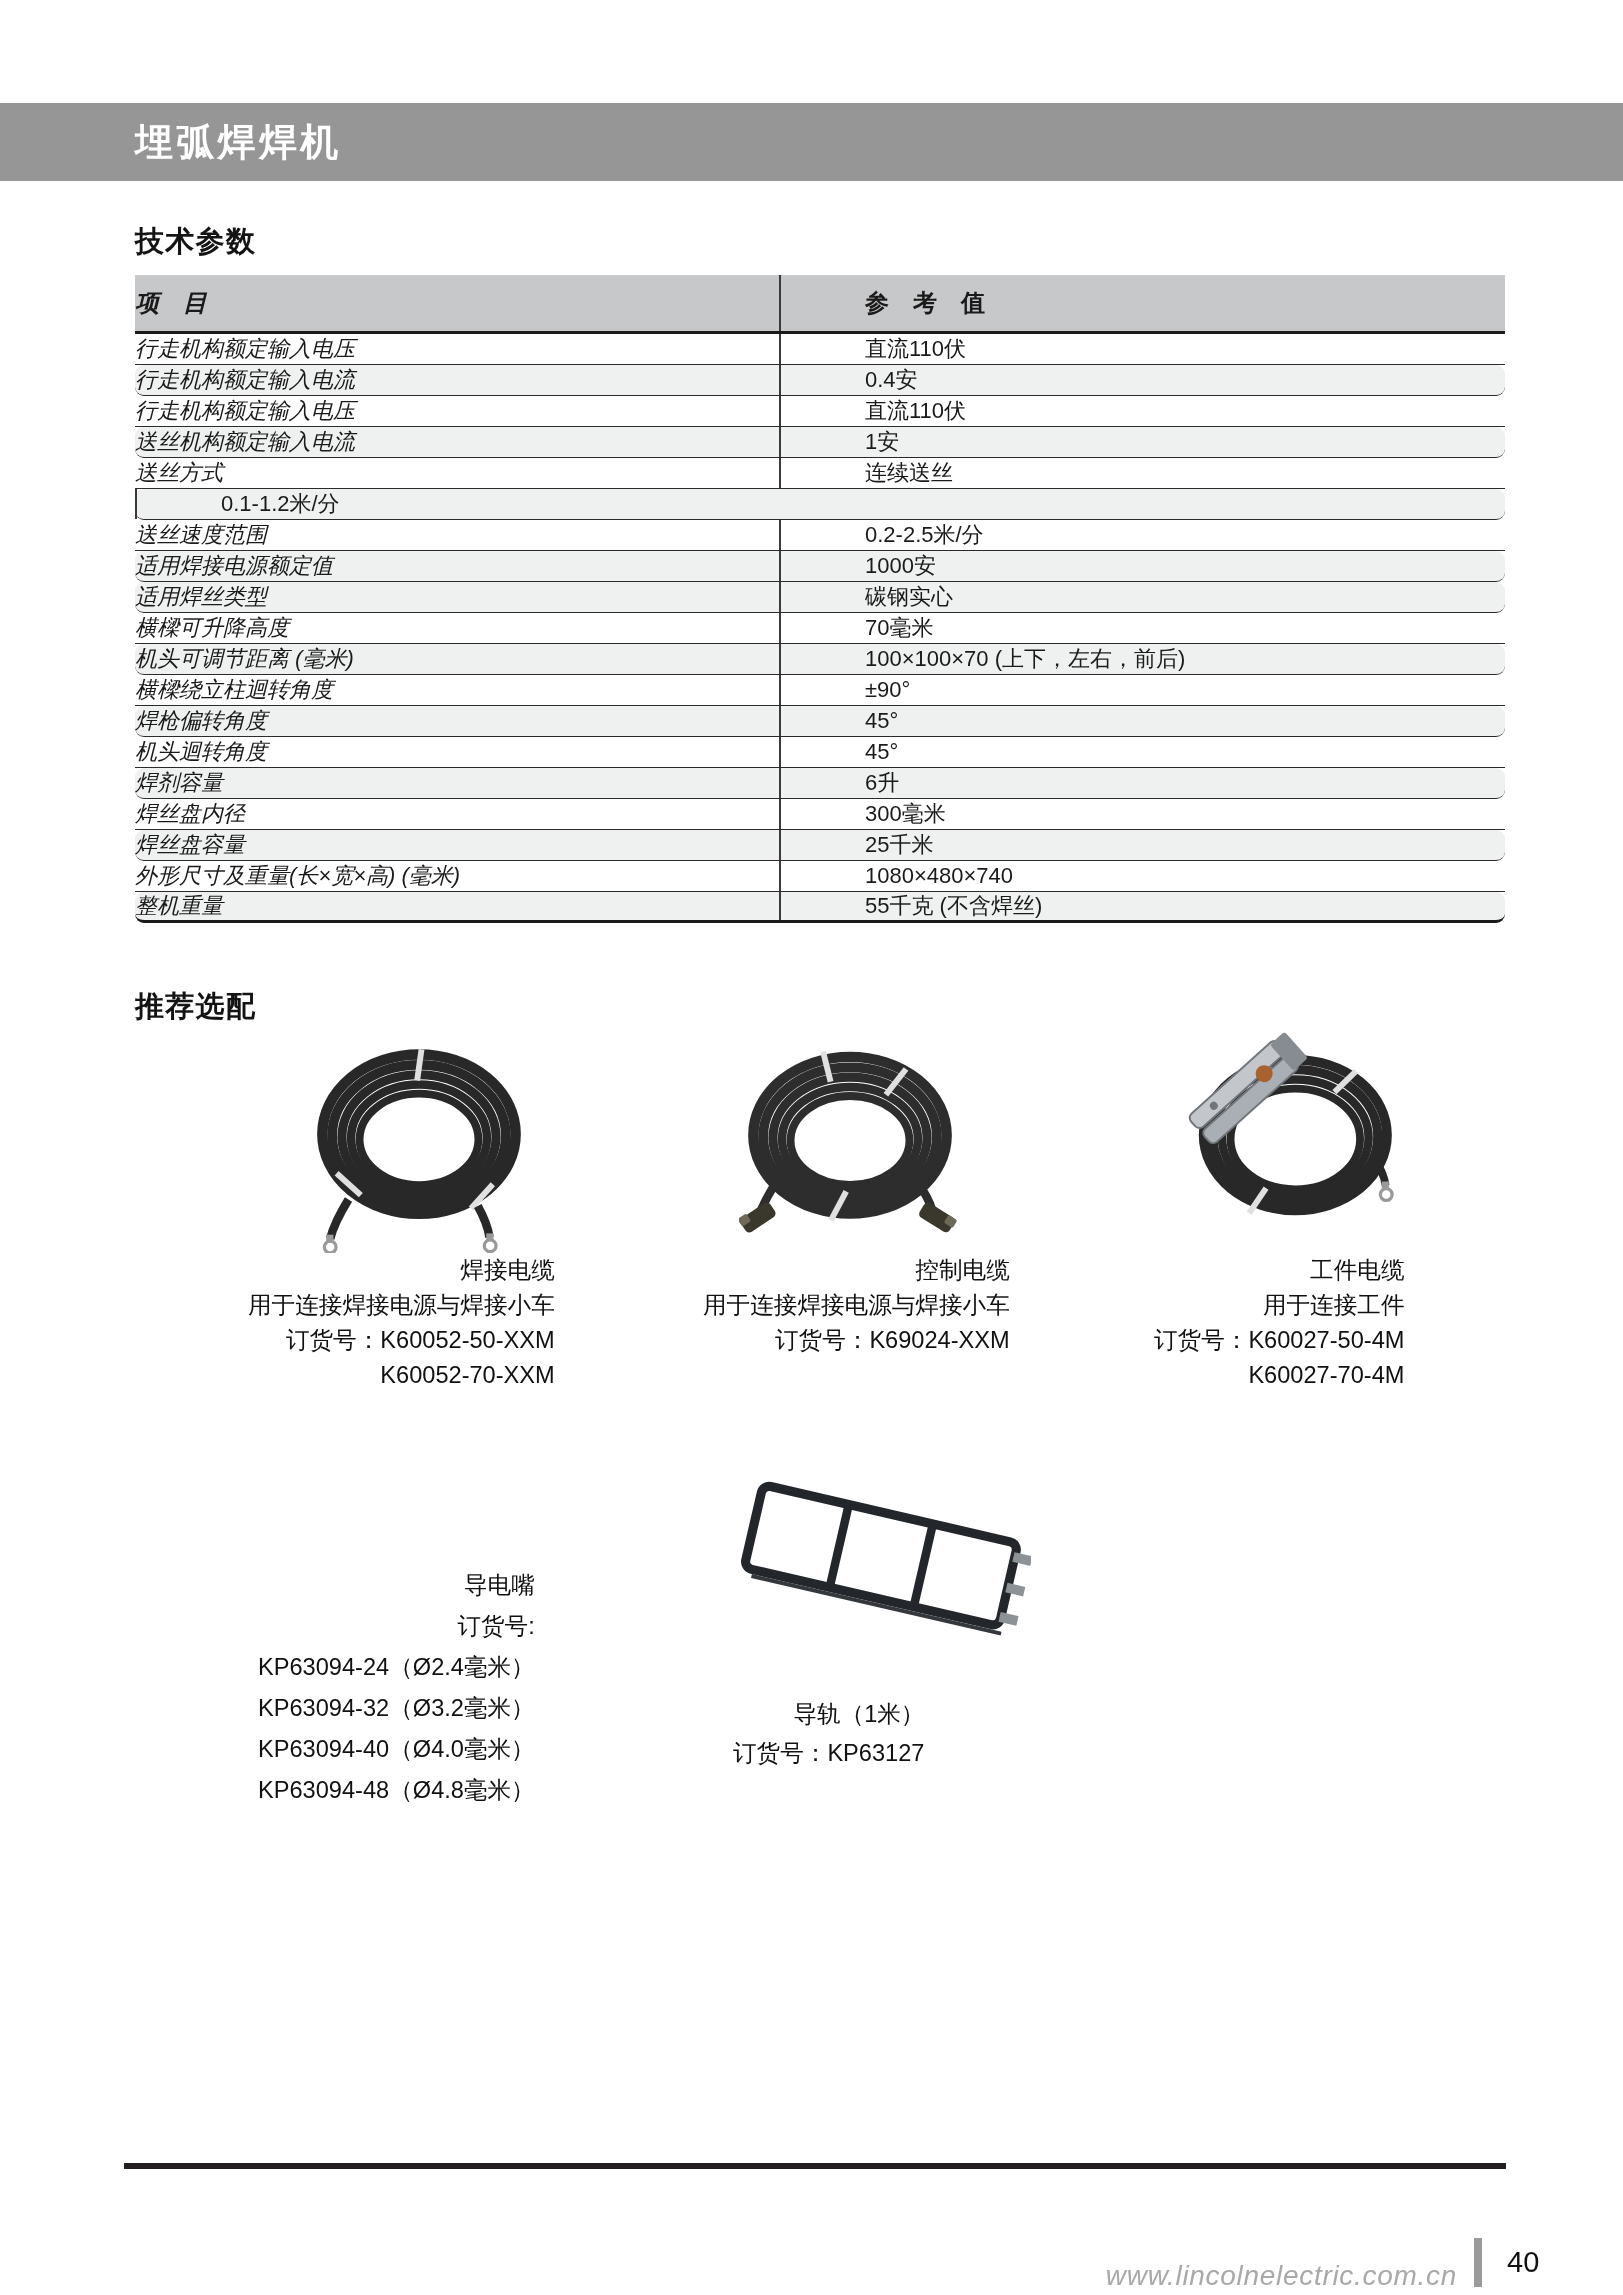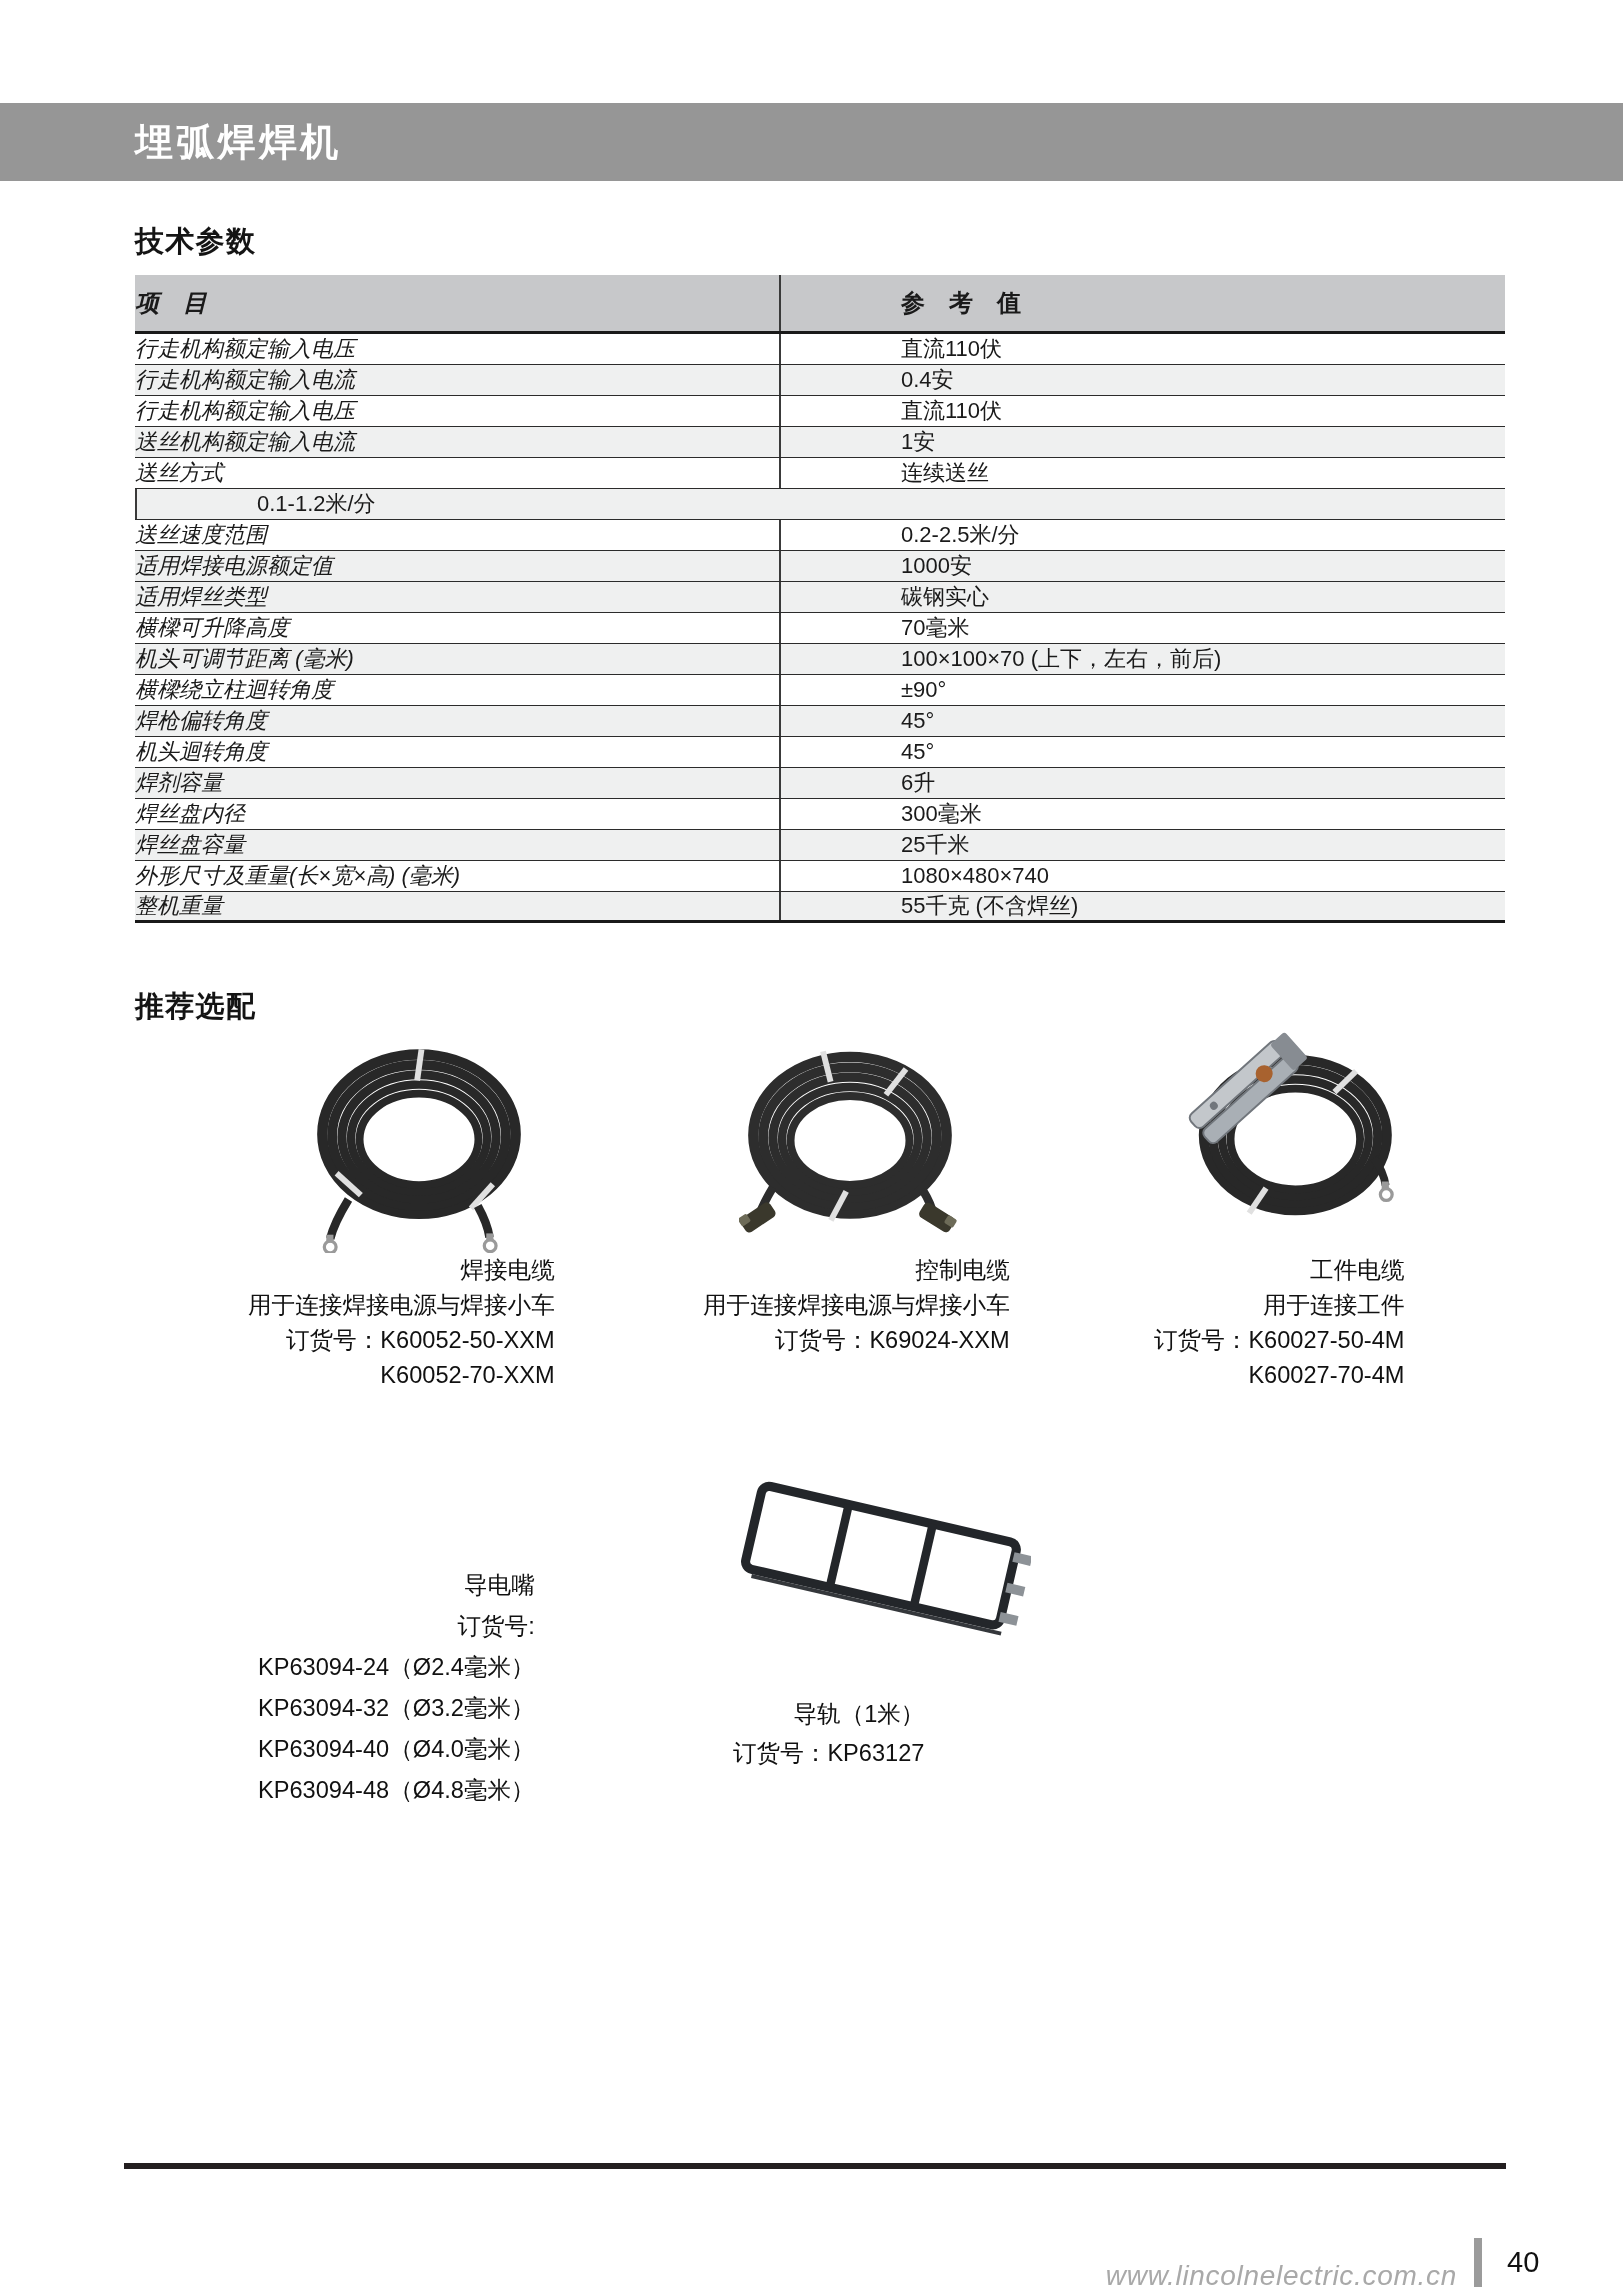--- a/index.html
+++ b/index.html
@@ -16,24 +16,24 @@
   
   .h2{position:absolute;font-size:29px;font-weight:700;color:#141414;letter-spacing:1.3px;}
   .h2.tech{left:135px;top:222px;}
   .h2.rec{left:135px;top:987px;}
   
   .spec-table{position:absolute;left:135px;top:275px;width:1370px;}
   .thead{display:flex;height:56px;background:#c7c8ca;border-bottom:3.3px solid #191919;
          font-weight:700;font-size:24px;}
   .thead .c1,.thead .c2{display:flex;align-items:center;box-sizing:border-box;}
   .c1{width:644px;box-sizing:border-box;font-style:italic;}
-  .c2{flex:1;border-left:2px solid #3a3a3a;padding-left:120px;box-sizing:border-box;}
+  .c2{flex:1;border-left:2px solid #3a3a3a;padding-left:84px;box-sizing:border-box;}
   .trow{display:flex;height:31px;border-bottom:1.3px solid #2b2b2b;font-size:22px;box-sizing:border-box;}
   .trow .c1,.trow .c2{display:flex;align-items:center;}
-  .trow.alt{background:#eff0f0;}
+  .trow.alt{background:#eff0f0;border-radius:9px;}
   .trow.last{border-bottom:3.3px solid #191919;}
   
   .cap{position:absolute;font-size:23.6px;line-height:35px;color:#111111;}
   .cap .indent{padding-left:92px;}
   .cap.tips{line-height:41px;}
   .cap.rail{line-height:39px;}
   .ph{position:absolute;}
   
   .rule{position:absolute;left:124px;top:2163px;width:1382px;height:5.9px;background:#231f20;}
   .f-url{position:absolute;top:2248px;right:166px;font-size:28px;font-style:italic;color:#a9a9a9;letter-spacing:0.7px;margin-top:12px;}

